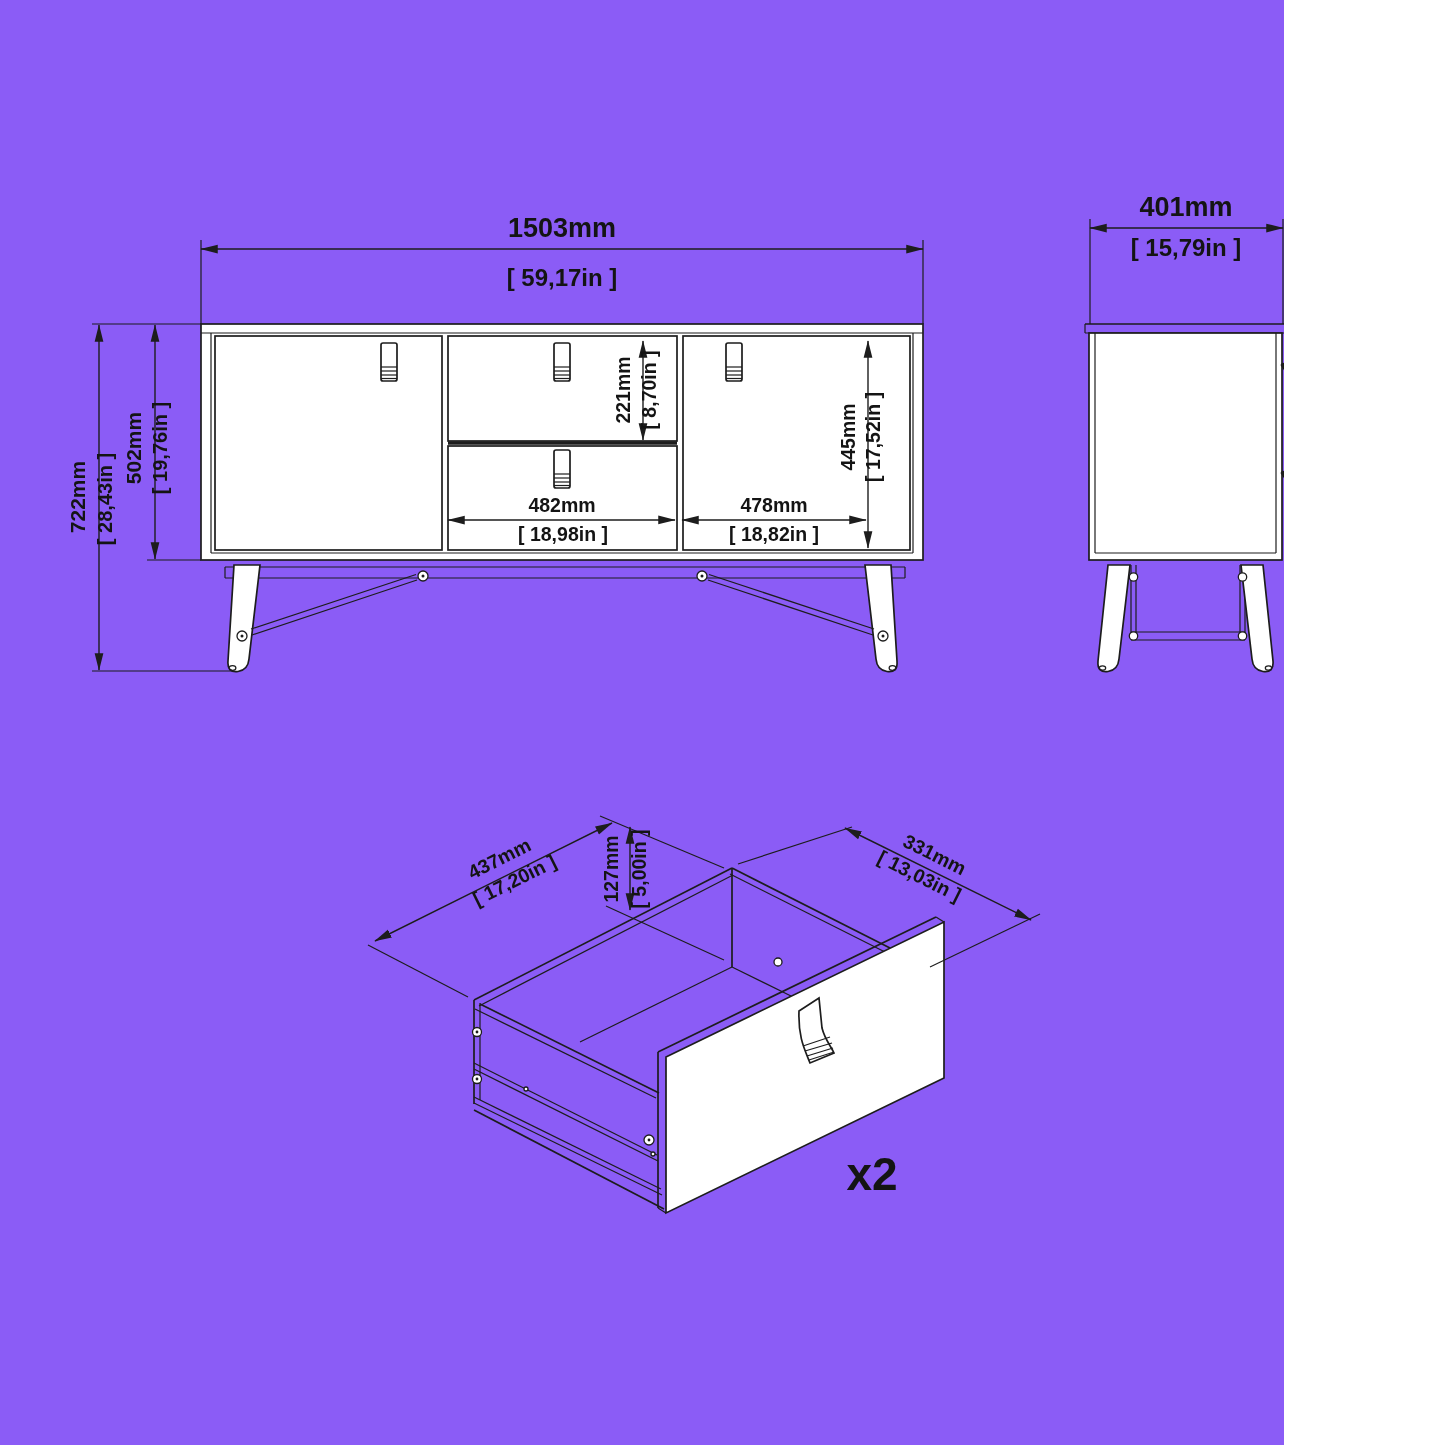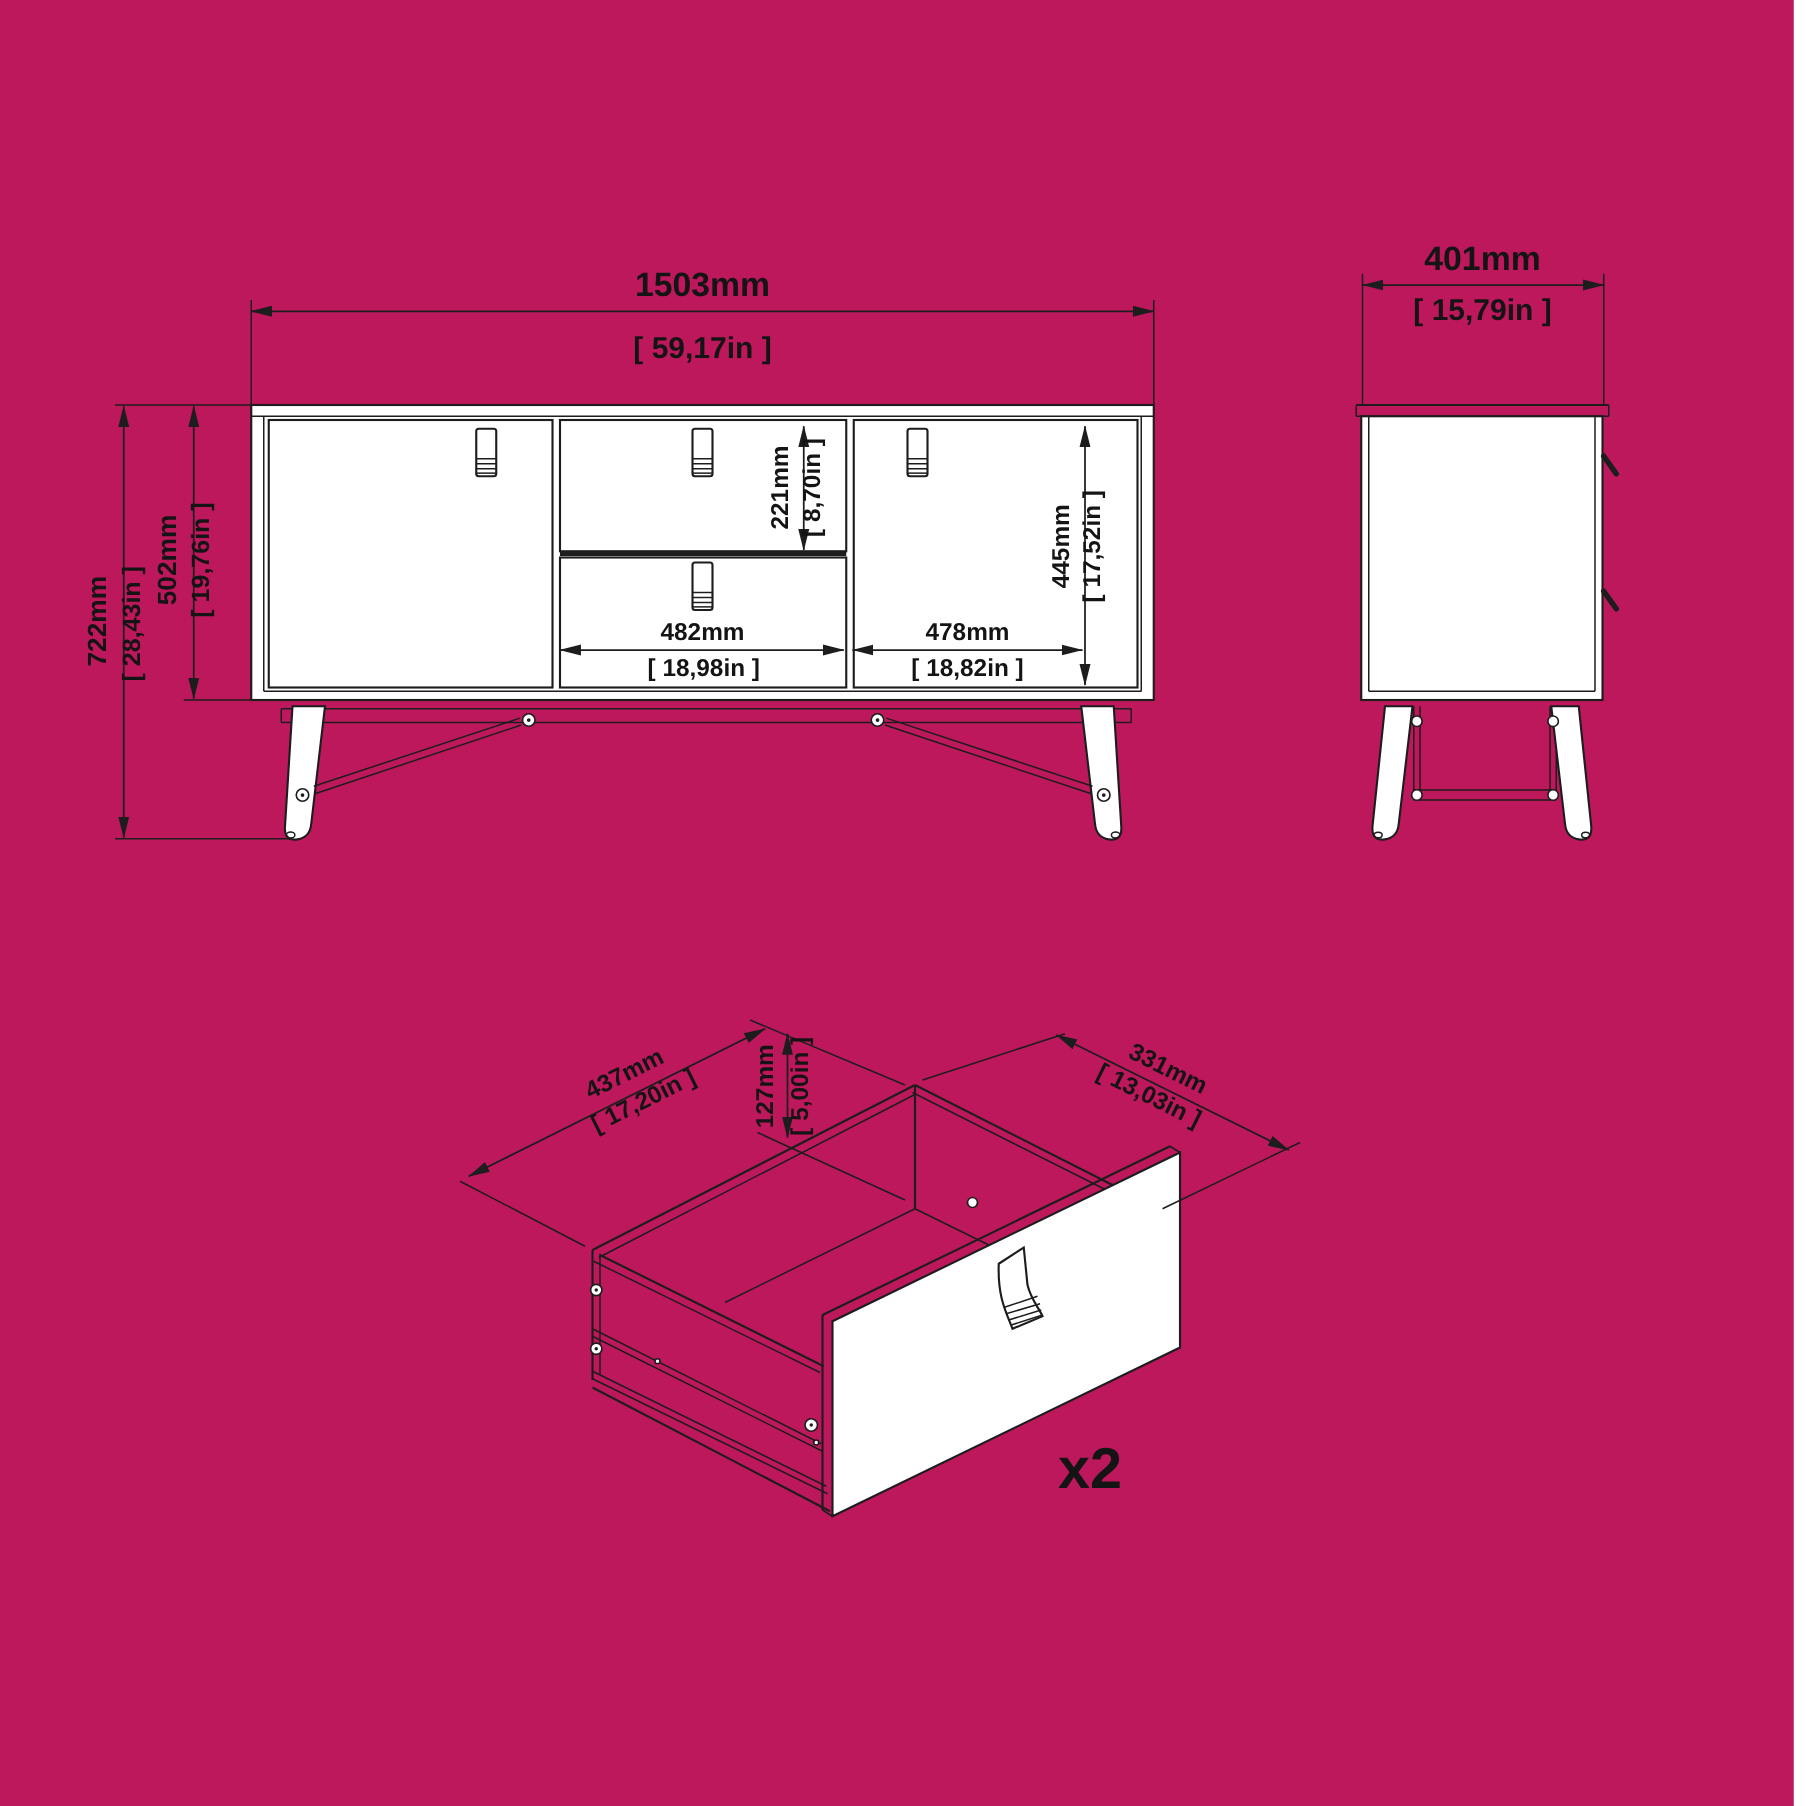--- a/index.html
+++ b/index.html
@@ -1,16 +1,16 @@
 <!DOCTYPE html>
 <html><head>
 <meta charset="utf-8">
 <style>
   html,body{margin:0;padding:0;background:#ffffff;}
-  .stage{position:relative;width:1435px;height:1445px;background:#be185d;overflow:hidden;}
+  .stage{position:relative;width:1284px;height:1445px;background:#8b5cf6;overflow:hidden;}
   svg{display:block;}
   .ln{stroke:#1d1d1d;stroke-width:1.7;fill:none;}
   .lt{stroke:#1d1d1d;stroke-width:1.2;fill:none;}
   .thick{stroke:#1d1d1d;stroke-width:3.6;fill:none;}
   .dim{stroke:#1d1d1d;stroke-width:1.4;fill:none;}
   .ext{stroke:#1d1d1d;stroke-width:1.2;fill:none;}
   .wfill{fill:#ffffff;}
   .scr{stroke:#1d1d1d;stroke-width:1.3;fill:#ffffff;}
   .dot{fill:#1d1d1d;stroke:none;}
   .tick{stroke:#1d1d1d;stroke-width:4.4;stroke-linecap:round;fill:none;}

